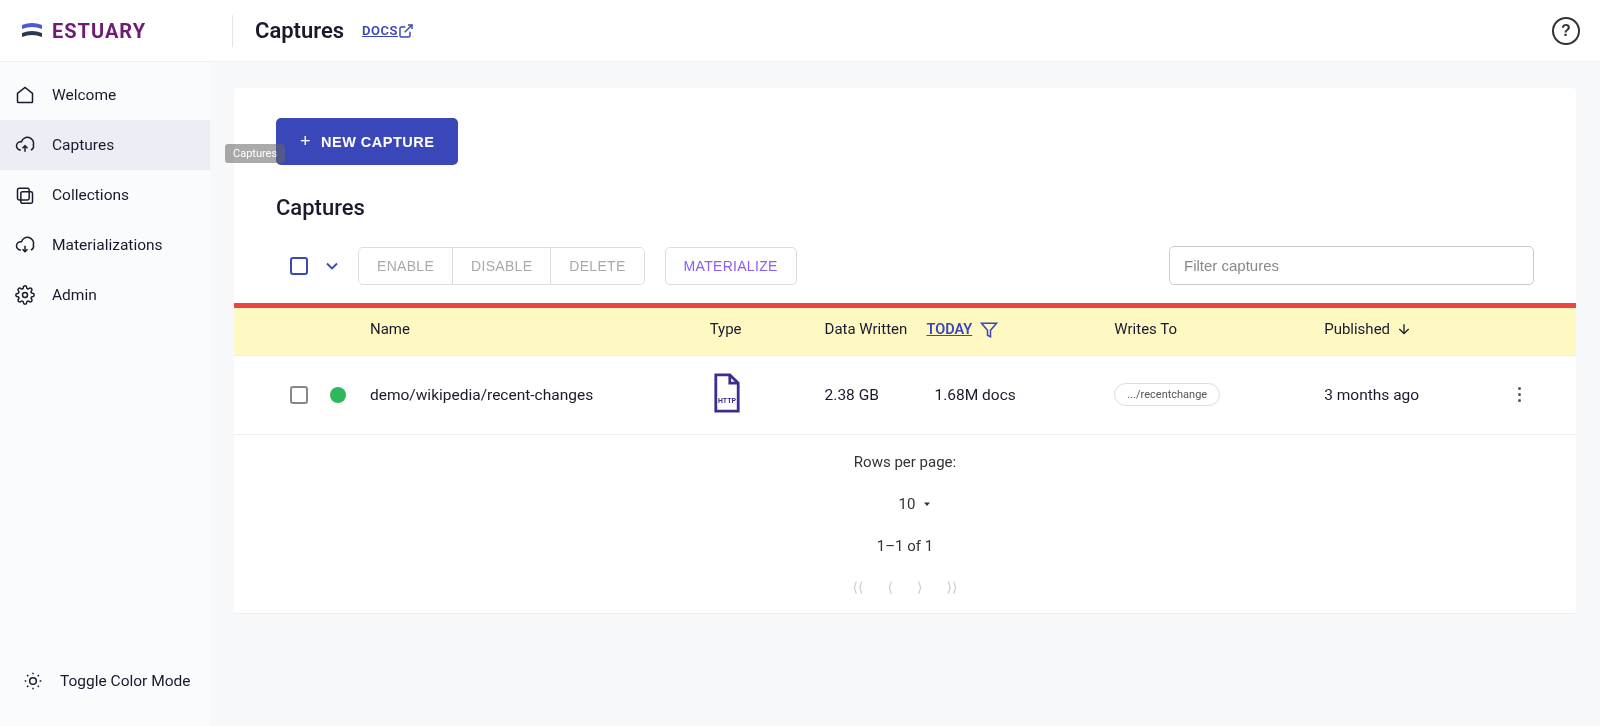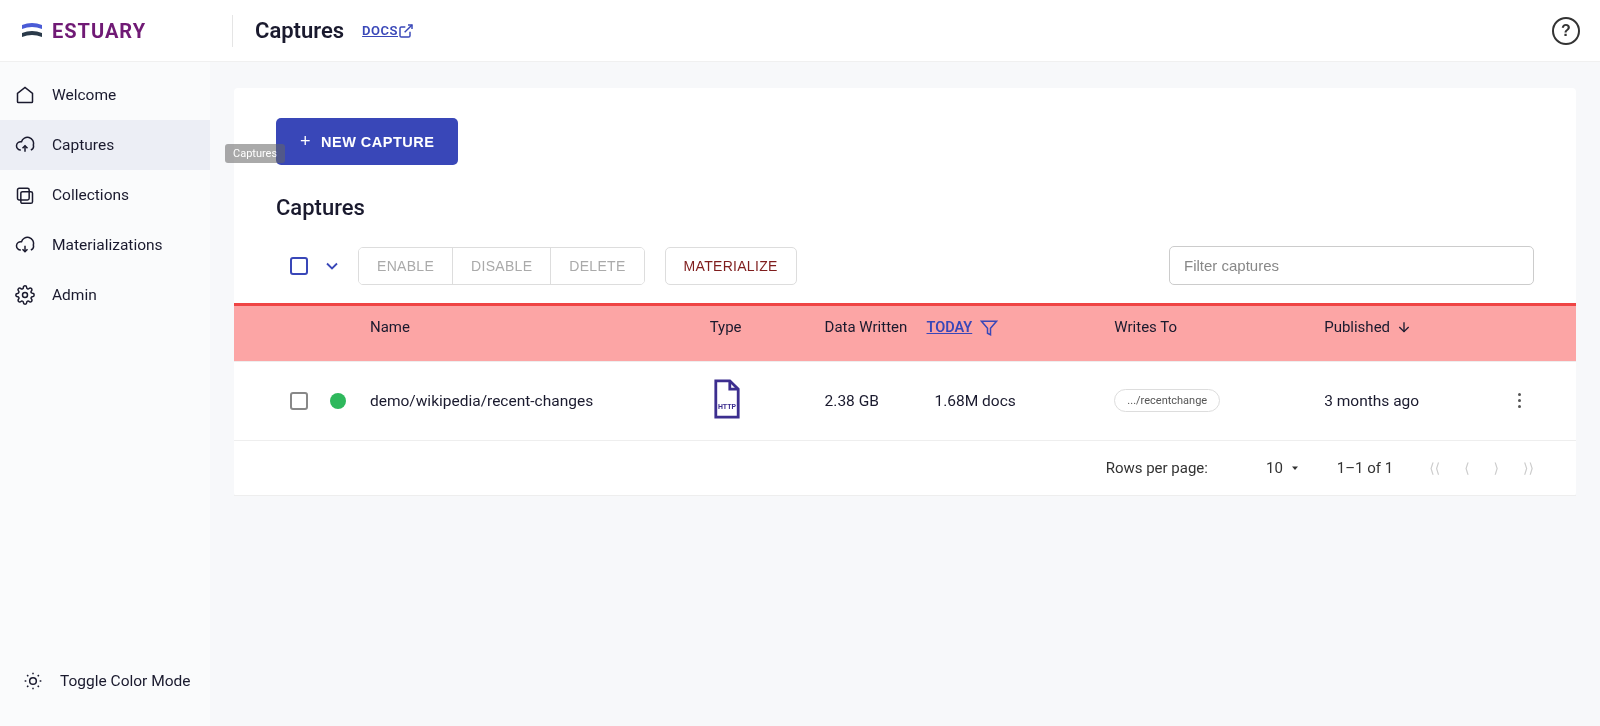--- a/index.html
+++ b/index.html
@@ -29,48 +29,48 @@
     .new-btn { background: #3947b8; color: #fff; border: none; border-radius: 5px; padding: 13px 24px; font-size: 14.5px; font-weight: 600; letter-spacing: 0.5px; display: inline-flex; align-items: center; gap: 10px; cursor: pointer; margin-left: 42px; }
     .plus-icon { font-size: 18px; font-weight: 300; }
     .section-title { font-size: 22px; font-weight: 500; margin: 30px 0 0 42px; color: #1a1a2e; }
 
     .toolbar { display: flex; align-items: center; gap: 4px; padding: 26px 42px 18px 56px; }
     .checkbox { width: 18px; height: 18px; border: 2px solid #3947b8; border-radius: 3px; cursor: pointer; }
     .chevron-down { width: 20px; height: 20px; cursor: pointer; color: #3947b8; margin-left: 10px; margin-right: 12px; }
     .btn-group { display: flex; border: 1px solid #ddd; border-radius: 5px; overflow: hidden; }
     .btn-group button { background: #fff; border: none; border-right: 1px solid #ddd; padding: 10px 18px; font-size: 14px; color: #aaa; cursor: pointer; letter-spacing: 0.3px; }
     .btn-group button:last-child { border-right: none; }
-    .btn-outline { background: #fff; border: 1px solid #ddd; border-radius: 5px; padding: 10px 18px; font-size: 14px; color: #7f1d1d; cursor: pointer; margin-left: 16px; letter-spacing: 0.3px; }
+    .btn-outline { background: #fff; border: 1px solid #ddd; border-radius: 5px; padding: 10px 18px; font-size: 14px; color: #8b5cf6; cursor: pointer; margin-left: 16px; letter-spacing: 0.3px; }
     .toolbar-spacer { flex: 1; }
     .filter-input { border: 1px solid #ccc; border-radius: 5px; padding: 10px 14px; font-size: 15px; width: 365px; color: #666; outline: none; }
     .filter-input::placeholder { color: #888; }
 
     .table { width: 100%; }
-    .thead { display: flex; align-items: center; padding: 12px 42px 24px 56px; background: #fca5a5; border-top: 3px solid #ef4444; border-bottom: 1px solid #eee; font-size: 15px; color: #1a1a2e; }
+    .thead { display: flex; align-items: center; padding: 12px 42px 16px 56px; background: #fef9c3; border-top: 5px solid #ef4444; border-bottom: 1px solid #eee; font-size: 15px; color: #1a1a2e; }
     .col-check { width: 40px; }
     .col-status { width: 40px; }
     .col-name { width: 340px; }
     .col-type { width: 115px; }
     .col-data { width: 110px; }
     .col-today { width: 180px; }
     .col-writes { width: 210px; }
     .col-published { width: 180px; display: flex; align-items: center; gap: 6px; }
     .col-menu { width: 30px; text-align: right; }
     .today-link { color: #3947b8; text-decoration: underline; font-weight: 600; font-size: 14.5px; display: inline-flex; align-items: center; gap: 8px; cursor: pointer; margin-left: -8px; }
     .filter-icon { width: 18px; height: 18px; color: #3947b8; }
 
     .trow { display: flex; align-items: center; padding: 16px 42px 16px 56px; border-bottom: 1px solid #eee; font-size: 15.5px; }
     .row-check { width: 18px; height: 18px; border: 2px solid #888; border-radius: 3px; cursor: pointer; }
     .status-dot { width: 16px; height: 16px; border-radius: 50%; background: #2eb85c; }
     .type-icon { width: 34px; height: 42px; }
     .badge { display: inline-block; border: 1px solid #ddd; border-radius: 14px; padding: 4px 12px; font-size: 11px; color: #555; }
     .kebab { cursor: pointer; display: flex; flex-direction: column; gap: 3px; align-items: center; }
     .kebab span { width: 3px; height: 3px; background: #555; border-radius: 50%; }
 
-    .pagination { display: flex; align-items: center; justify-content: flex-end; gap: 36px; padding: 18px 42px; font-size: 15px; color: #333; border-bottom: 1px solid #eee; }
+    .pagination { display: flex; align-items: center; justify-content: flex-end; gap: 24px; padding: 18px 42px; font-size: 15px; color: #333; border-bottom: 1px solid #eee; flex-direction: column; }
     .rows-select { display: inline-flex; align-items: center; gap: 6px; cursor: pointer; margin-left: 22px; }
     .page-nav { display: flex; gap: 24px; color: #ccc; }
     .page-nav span { cursor: pointer; font-size: 14px; }
   </style>
 </head>
 <body>
 
 <div class="header">
   <div class="logo-wrap">
     <div class="logo-mark">

